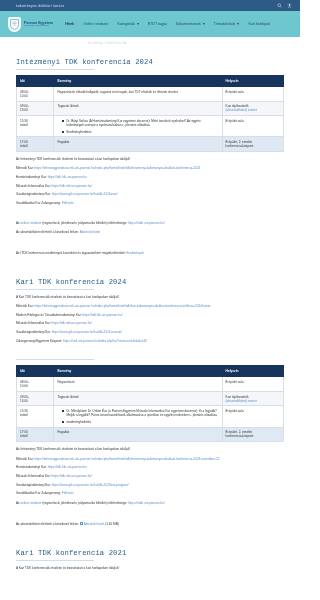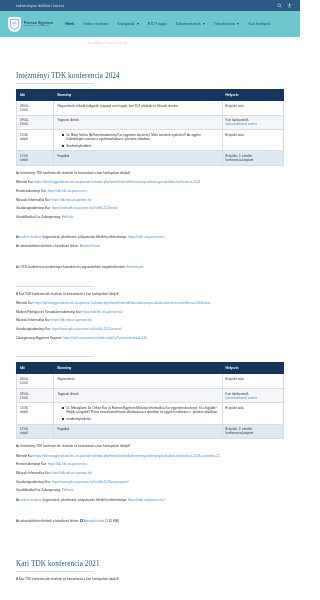--- a/index.html
+++ b/index.html
@@ -78,25 +78,25 @@
   .crumb {
     position: absolute; left: 88px; top: 4px;
     font-size: 3px; color: #c3d4e2; letter-spacing: .3px; white-space: nowrap;
   }
 
   
   .page { padding: 0 16px; }
 
   .section { margin-bottom: 6px; }
   h2.section-title {
-    font-family: Liberation Serif, serif;
+    font-family: Liberation Mono, monospace;
     font-size: 7.2px;
     font-weight: normal;
     color: #2a6087;
-    margin: 20px 0 3px 0;
+    margin: 6px 0 3px 0;
     letter-spacing: .1px;
   }
   .title-rule {
     width: 78px; height: 1px; background: #cfdde8; margin-bottom: 5px;
   }
 
   
   table.sched {
     width: 100%;
     border-collapse: collapse;
@@ -307,20 +307,21 @@
     <div class="spacer-md"></div>
 
     <p class="note">
       <span>Az ITDK konferencia eredményeit karonként és tagozatonként megtekinthetőek: </span><a class="link" href="#">Eredmények</a>
     </p>
   </div>
 
   <div class="spacer-lg"></div>
 
   <div class="section">
+    <h2 class="section-title">Kari TDK konferencia 2024</h2>
     <div class="title-rule"></div>
     <p class="note">A Kari TDK konferenciák részletei és beosztásait a kari honlapokon találjuk!</p>
 
     <div class="linkrow">
       <span>Mérnöki Kar:</span>
       <a class="link" href="#">https://tehetseggondozas.mk.uni-pannon.hu/index.php/home/hirek/tdk/kari-tudomanyos-diakkori-konferencia-felhivas-2024/uveot</a>
     </div>
     <div class="linkrow">
       <span>Modern Filológiai és Társadalomtudományi Kar:</span>
       <a class="link" href="#">https://tdk.htk.uni-pannon.hu/</a>

